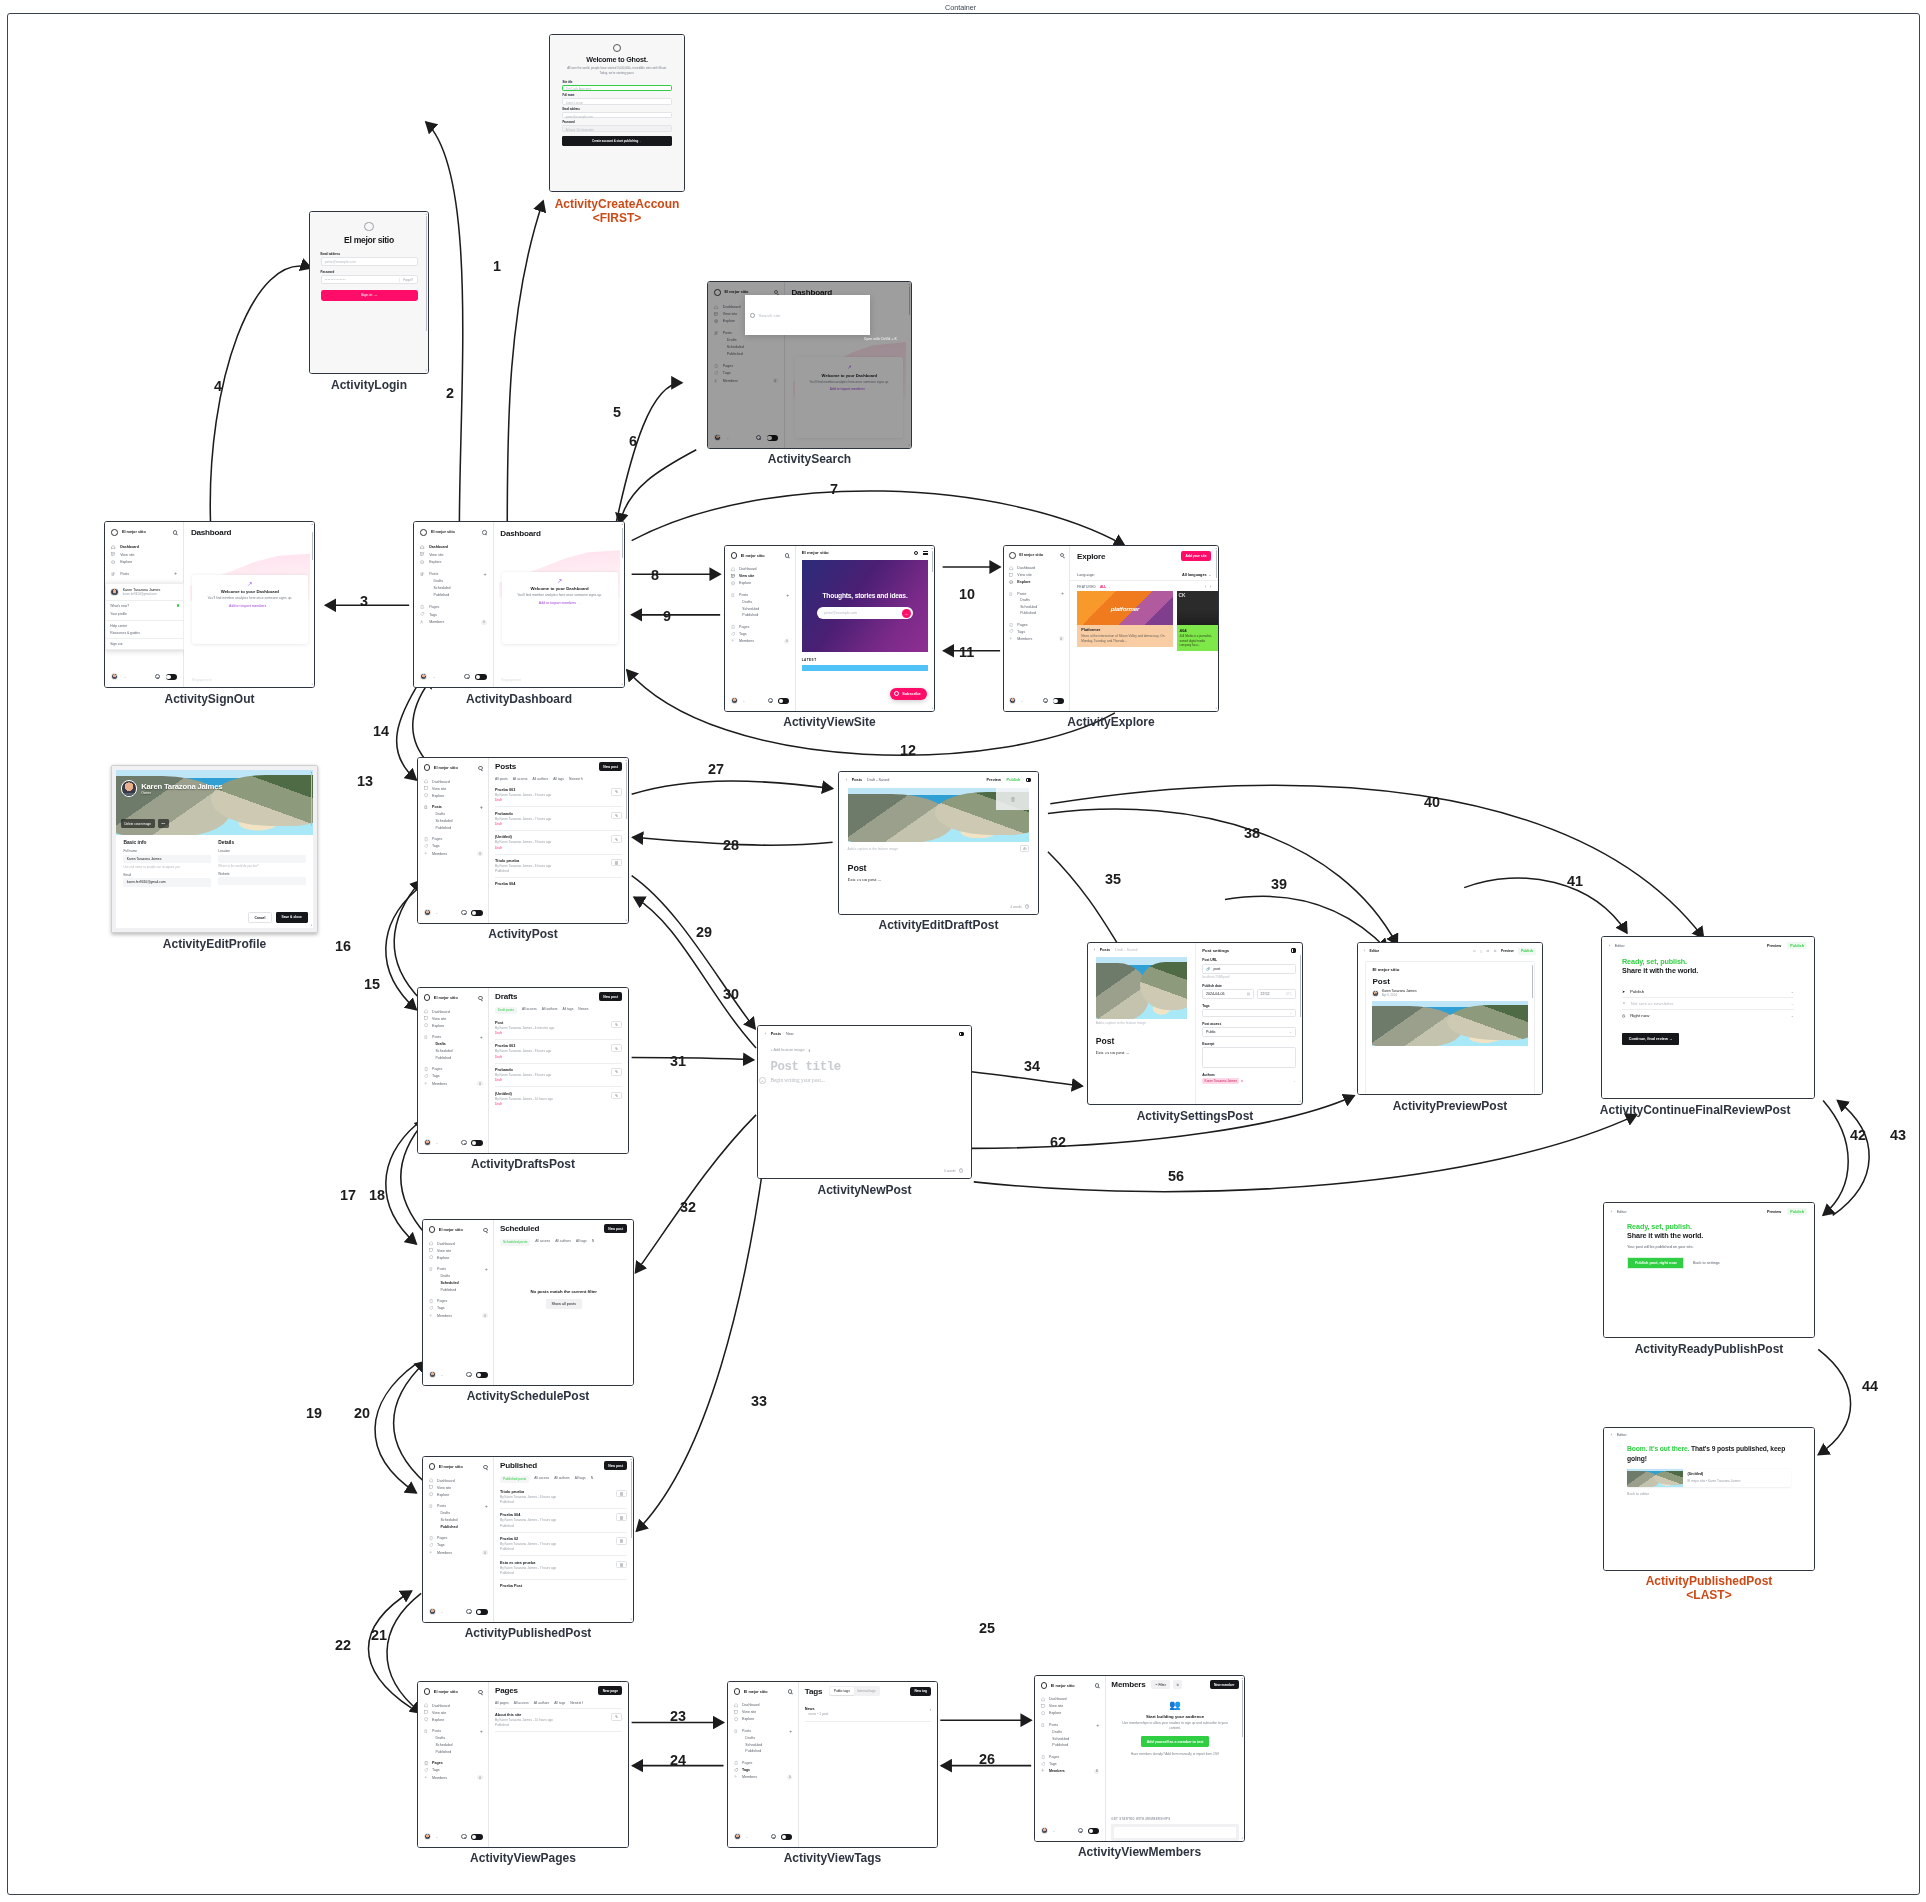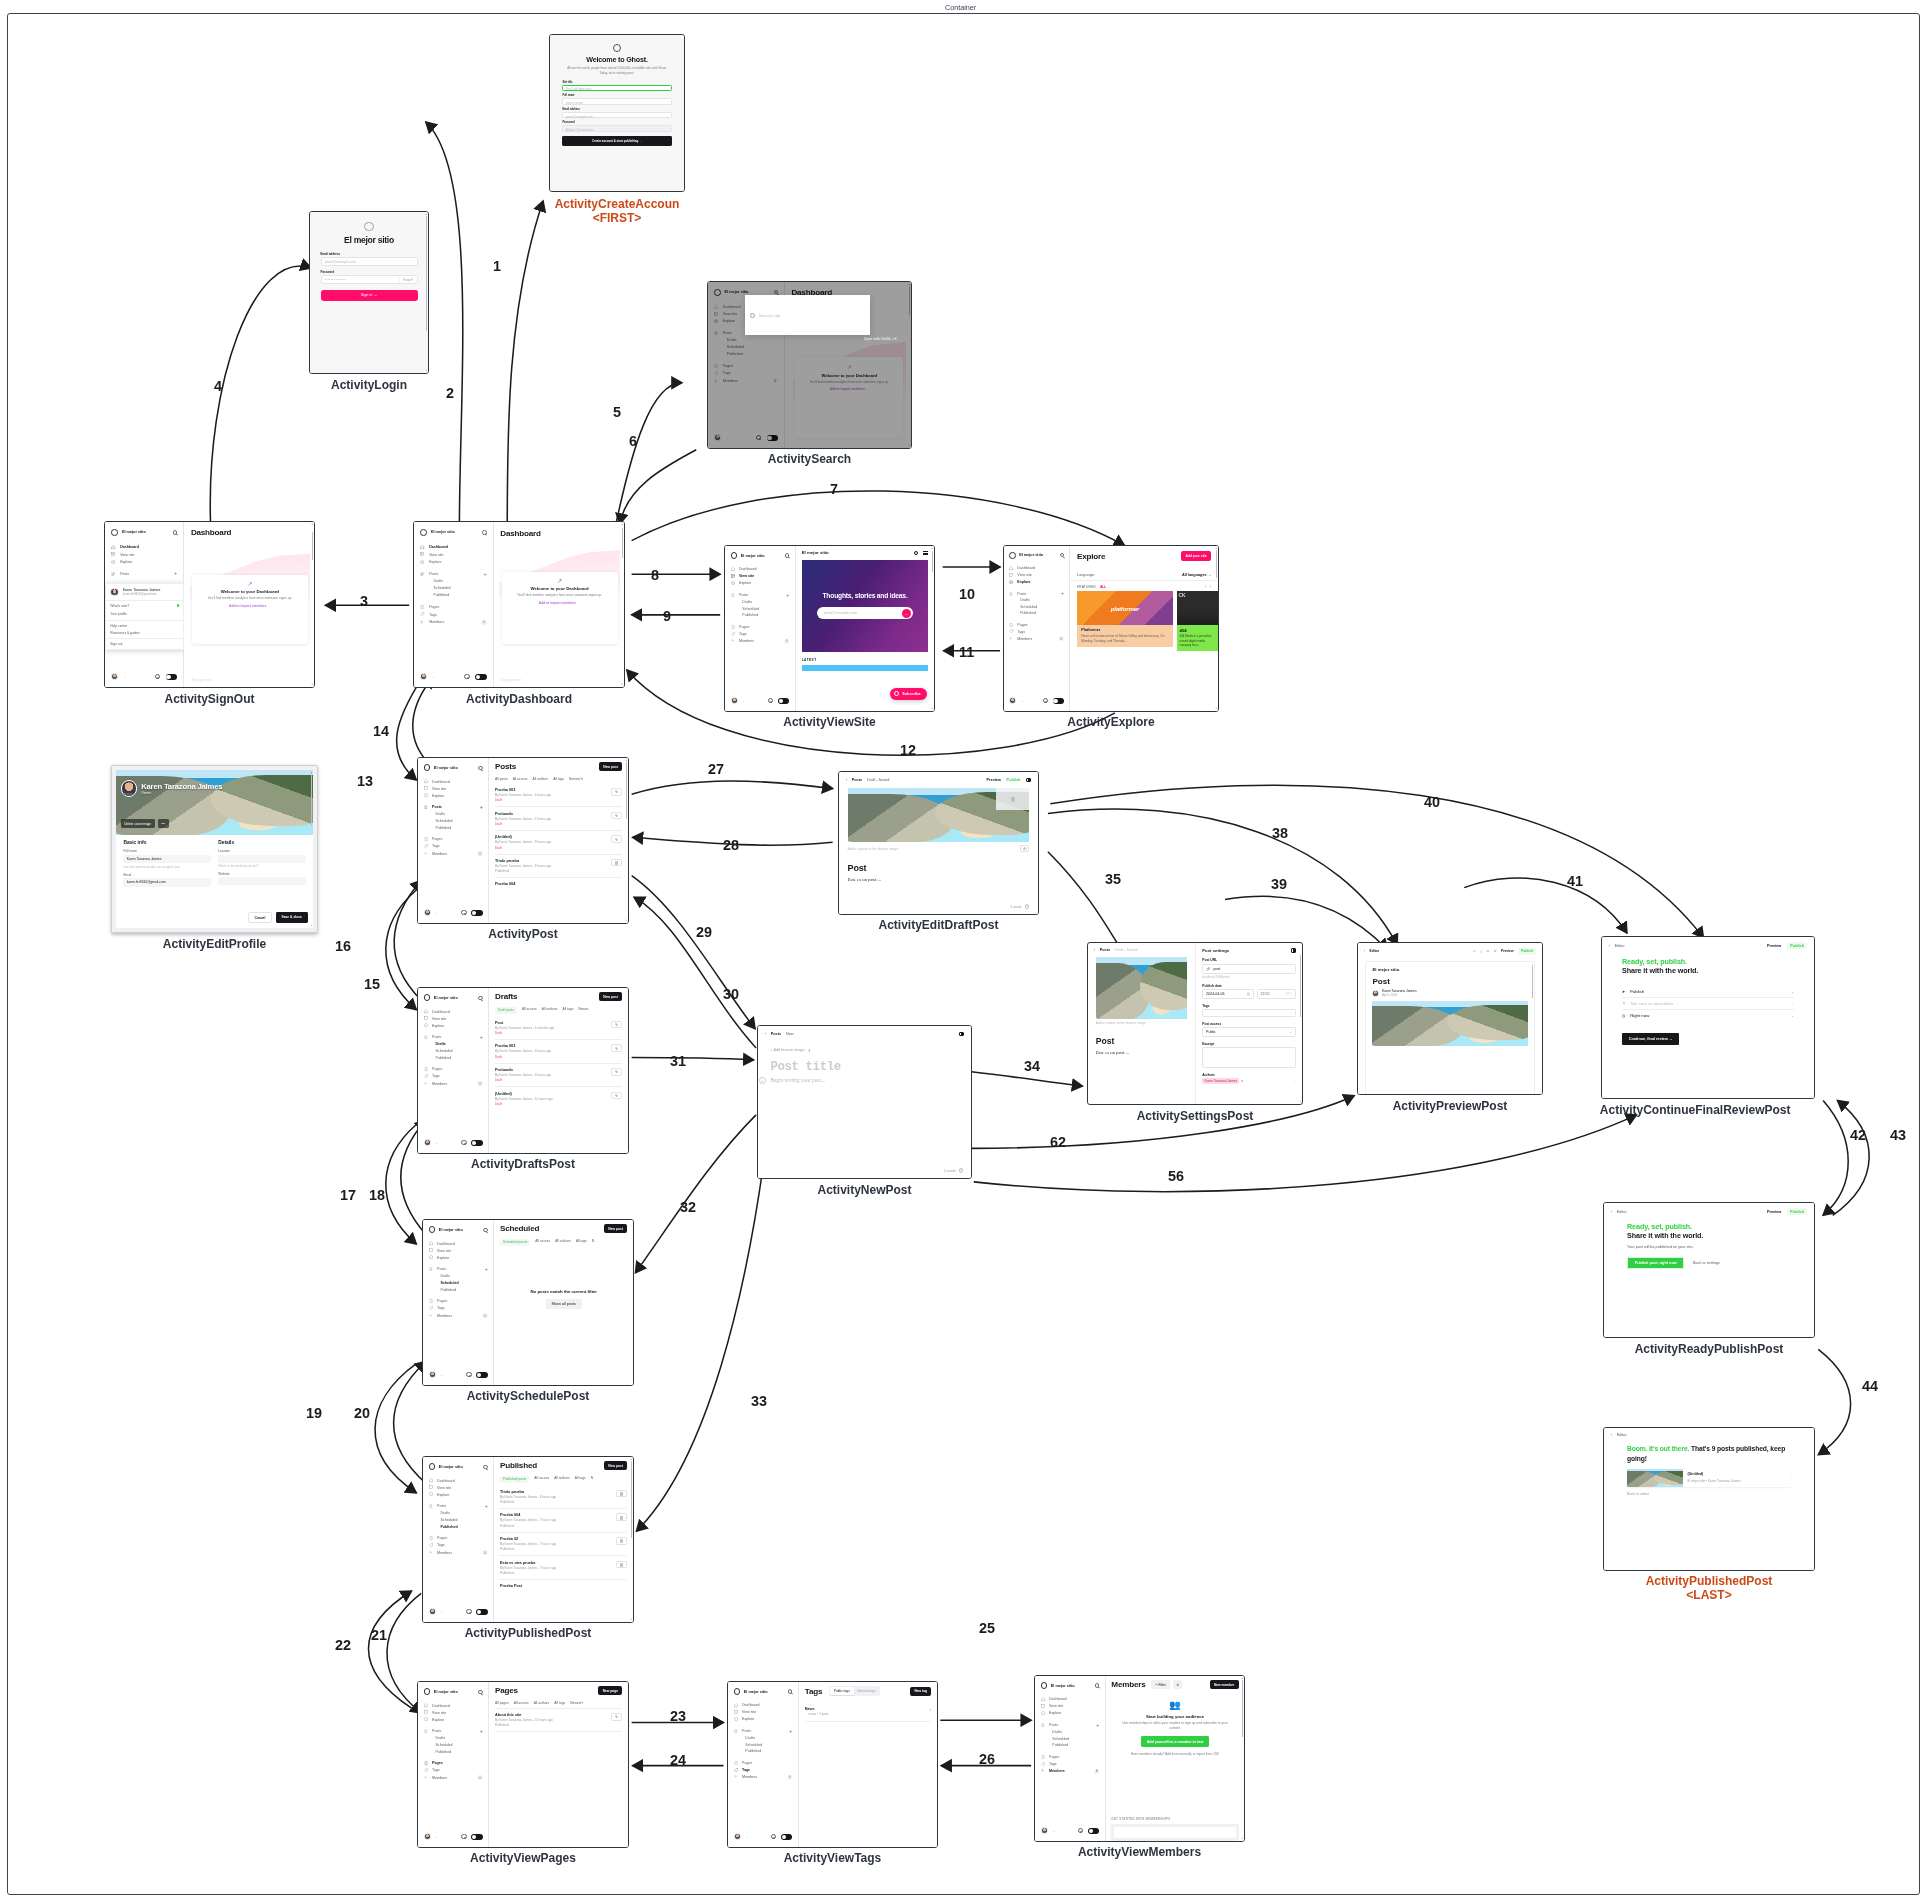--- a/index.html
+++ b/index.html
@@ -25,21 +25,21 @@
   .frame.soft{ border:1px solid #cfcfcf; box-shadow:0 1.4px 3.8px rgba(0,0,0,.25); border-radius:1.9px;}
   .caption{
     position:absolute; left:50%; transform:translateX(-50%);
     white-space:nowrap; font-weight:bold; color:#2e3440;
     font-family:"Liberation Sans", sans-serif;
   }
   .caption.first,.caption.last{ color:#cc4a17; }
   .caption .sub{ display:block; text-align:center; }
 
   
-  .adm{ display:flex; width:100%; height:100%; background:#fde047; }
+  .adm{ display:flex; width:100%; height:100%; background:#fde047;border-radius:31px; }
   .side{ background:#fff; border-right:0.5px solid #e7e7ea; position:relative; flex:0 0 38%; }
   .side .brand{ display:flex; align-items:center; gap:6%; padding:9% 8% 10% 8%; }
   .side .bdot{ width:6.7px;height:6.7px;border:1px solid #333;border-radius:50%; flex:0 0 auto;}
   .side .bname{ font-weight:bold; font-size:3.8px; color:#15171a; white-space:nowrap; }
   .side .bsearch{ margin-left:auto; width:4.3px;height:4.3px;border:0.7px solid #70757d;border-radius:50%; position:relative;}
   .side .bsearch:after{content:"";position:absolute;right:-1.4px;bottom:-1.4px;width:1.9px;height:0.7px;background:#70757d;transform:rotate(45deg);}
   .nav{ padding:0 8%; }
   .nav .it{ display:flex; align-items:center; gap:7%; padding:2.3% 0; font-size:3.6px; color:#5a616b; white-space:nowrap;}
   .nav .it.act{ color:#15171a; font-weight:bold; }
   .nav .it.sub{ padding-left:20%; }
@@ -245,21 +245,21 @@
 <div class="elabel" style="left:723px;top:837px;font-size:14.4px;">28</div>
 <div class="elabel" style="left:696px;top:924px;font-size:14.4px;">29</div>
 <div class="elabel" style="left:723px;top:986px;font-size:14.4px;">30</div>
 <div class="elabel" style="left:670px;top:1053px;font-size:14.4px;">31</div>
 <div class="elabel" style="left:680px;top:1199px;font-size:14.4px;">32</div>
 <div class="elabel" style="left:751px;top:1393px;font-size:14.4px;">33</div>
 <div class="elabel" style="left:1024px;top:1058px;font-size:14.4px;">34</div>
 <div class="elabel" style="left:1105px;top:871px;font-size:14.4px;">35</div>
 <div class="elabel" style="left:1050px;top:1134px;font-size:14.4px;">62</div>
 <div class="elabel" style="left:1168px;top:1168px;font-size:14.4px;">56</div>
-<div class="elabel" style="left:1244px;top:825px;font-size:14.4px;margin-left:28px;">38</div>
+<div class="elabel" style="left:1244px;top:825px;font-size:14.4px;">38</div>
 <div class="elabel" style="left:1271px;top:876px;font-size:14.4px;">39</div>
 <div class="elabel" style="left:1424px;top:794px;font-size:14.4px;">40</div>
 <div class="elabel" style="left:1567px;top:873px;font-size:14.4px;">41</div>
 <div class="elabel" style="left:1850px;top:1127px;font-size:14.4px;">42</div>
 <div class="elabel" style="left:1890px;top:1127px;font-size:14.4px;">43</div>
 <div class="elabel" style="left:1862px;top:1378px;font-size:14.4px;">44</div>
 
 <div class="screen" style="left:549px;top:34px;width:136px;height:158px;">
   <div class="frame">
     <div style="background:#f7f7f8;width:100%;height:100%;padding:6.7px 12.4px;position:relative;">

